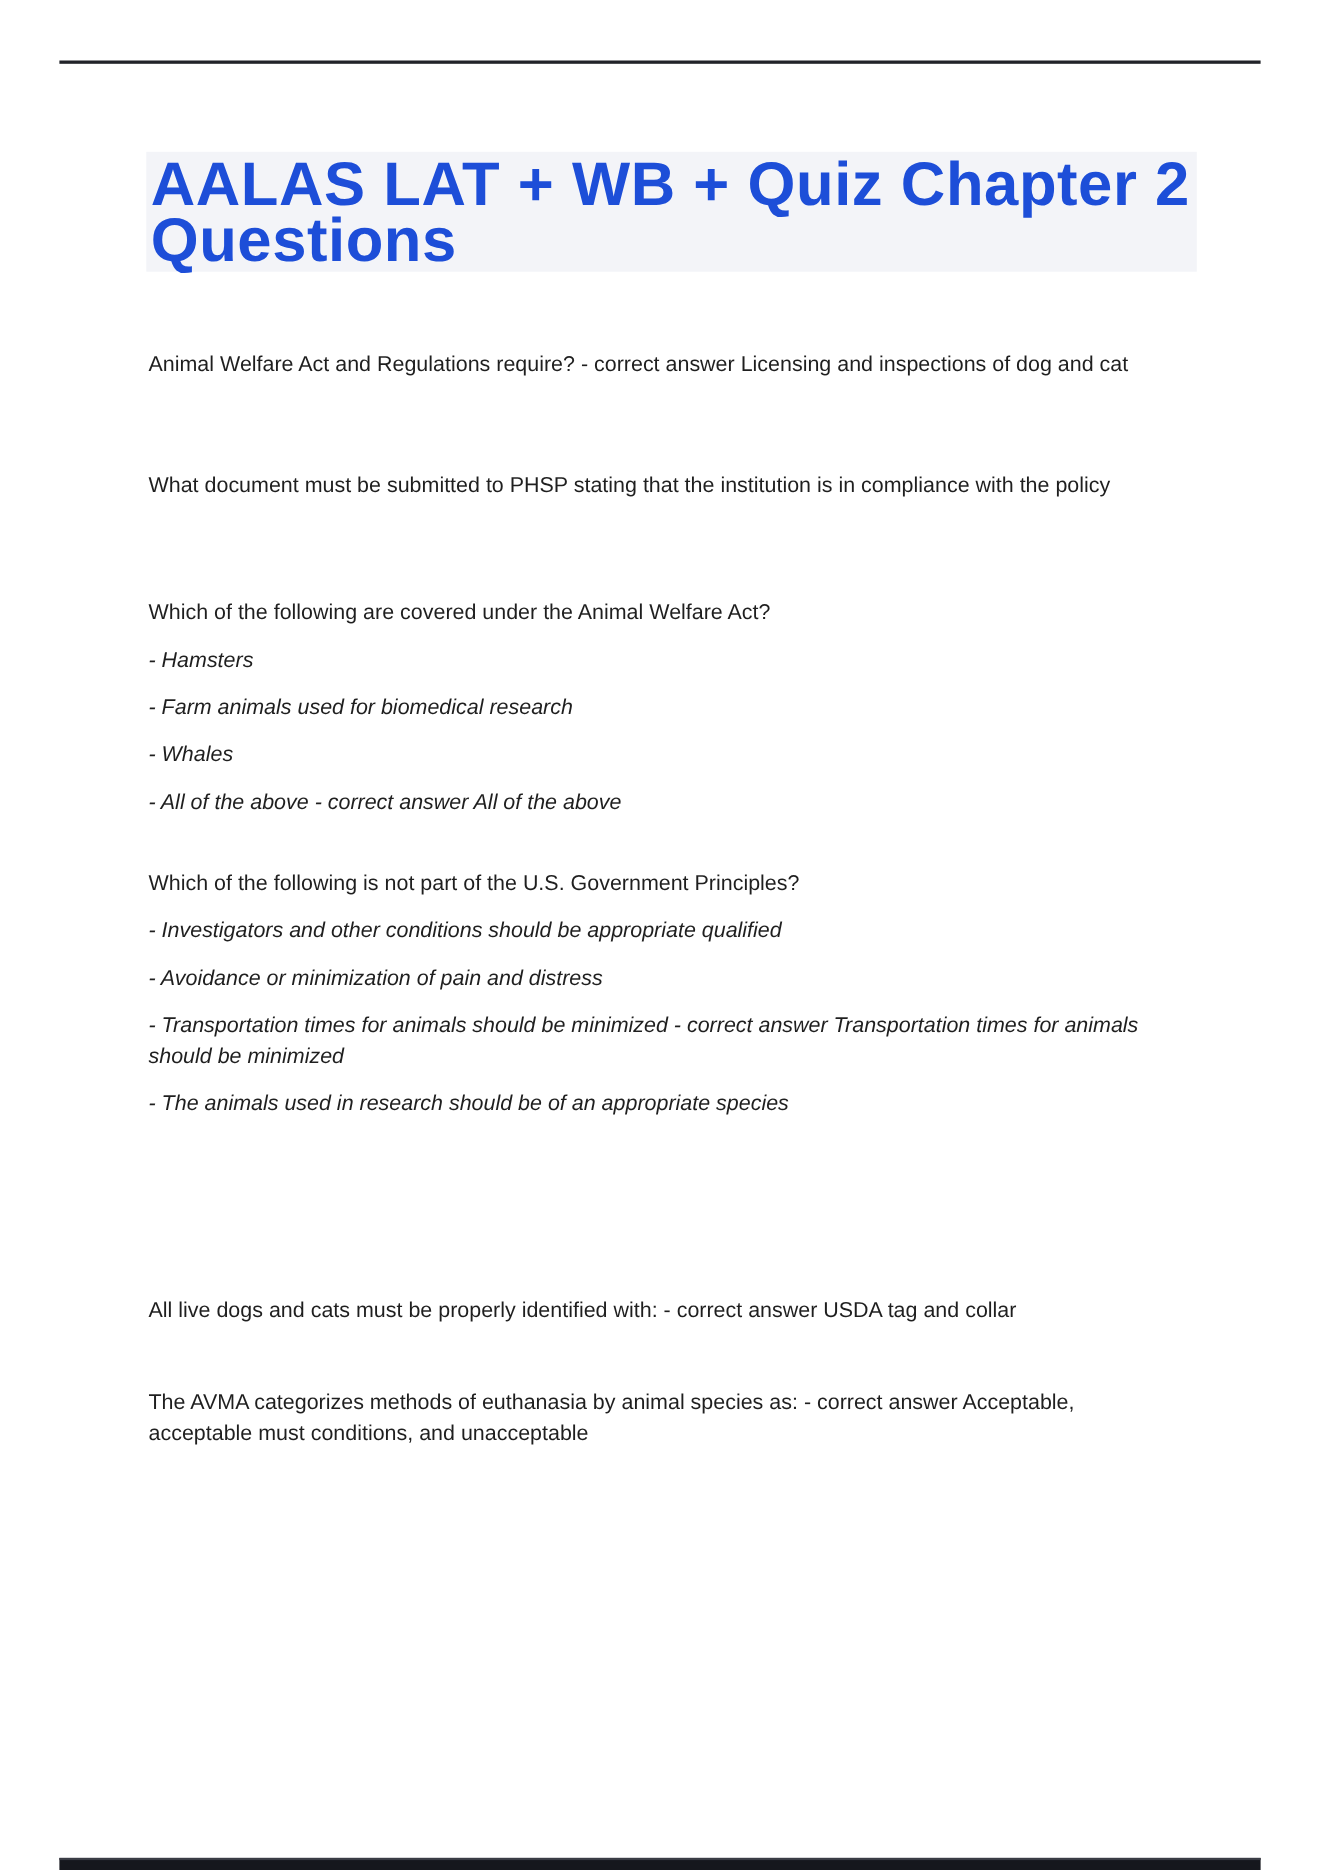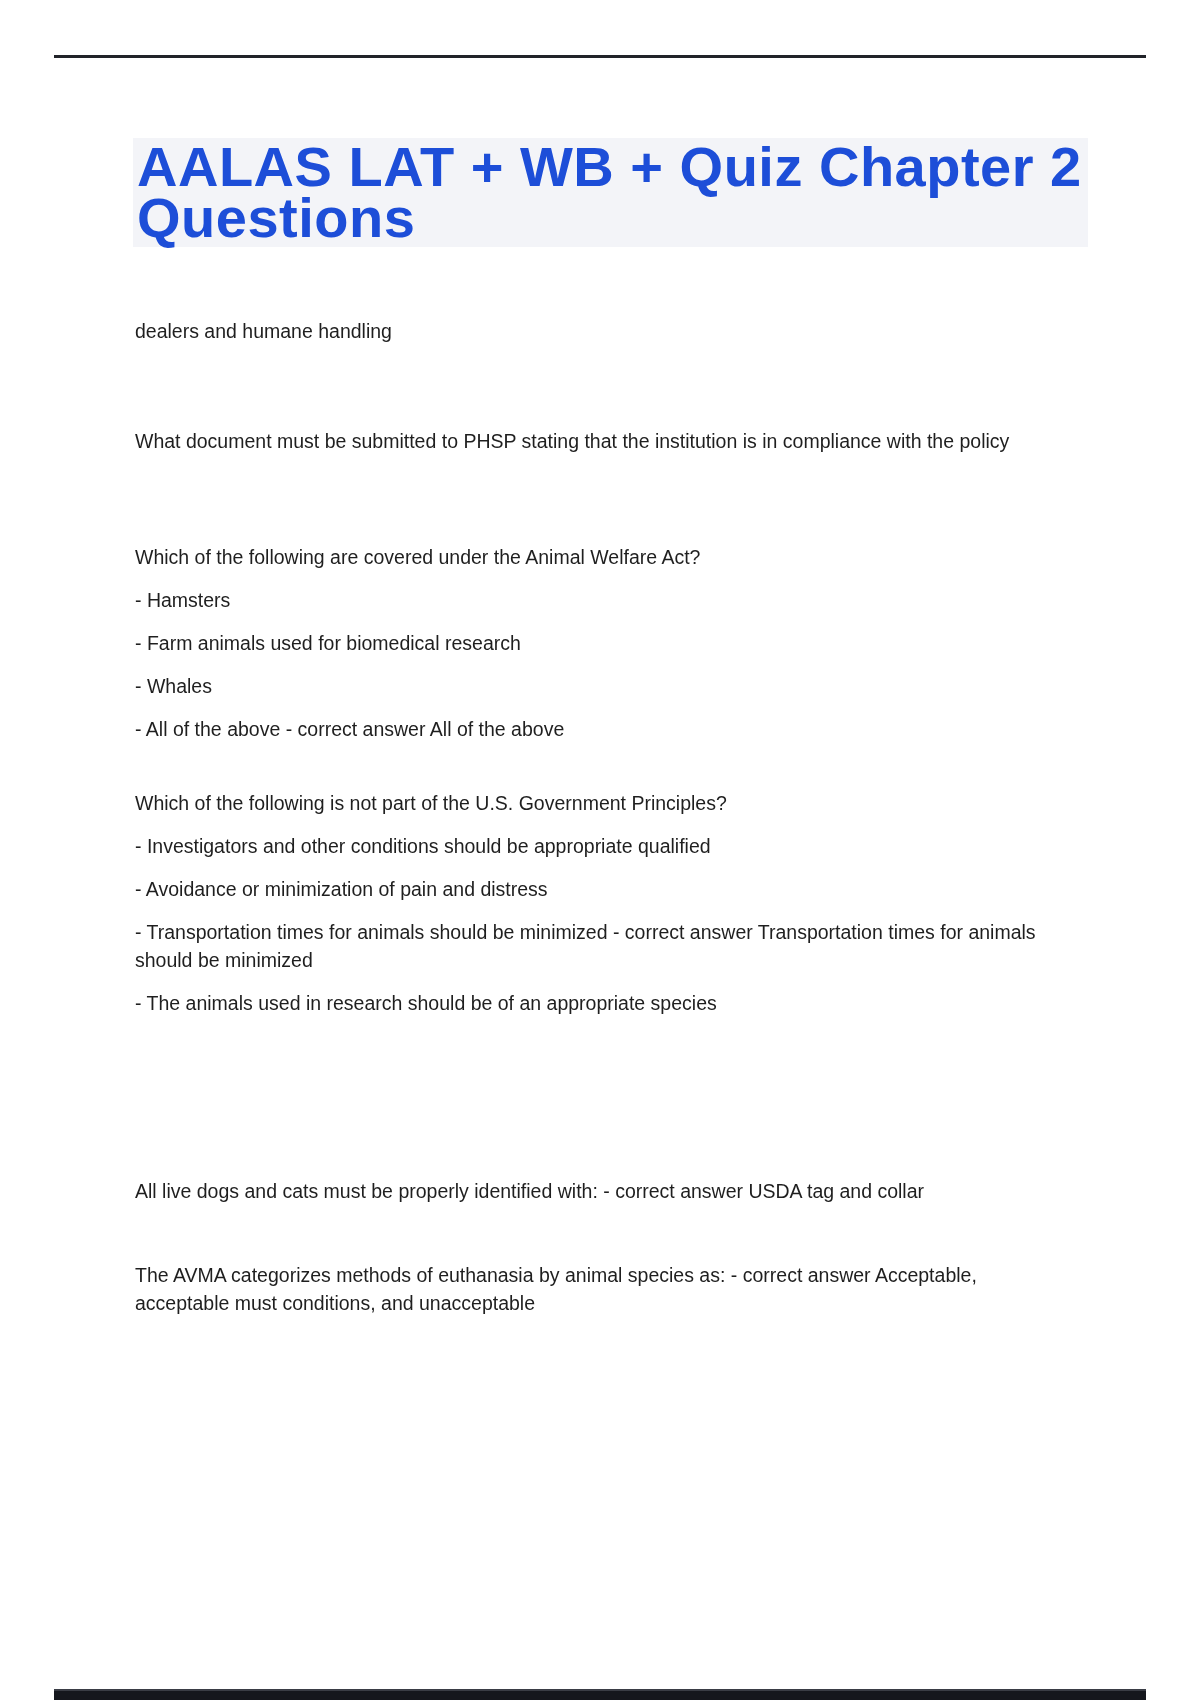--- a/index.html
+++ b/index.html
@@ -43,21 +43,21 @@
     line-height: 51px;
     letter-spacing: 0.5px;
     color: #1d4ed8;
     white-space: nowrap;
   }
   .block {
     position: absolute;
     left: 135px;
     width: 980px;
   }
-  .para + .para { margin-top: 15px; }
+  .para + .para { margin-top: 15px; font-style: italic; }
   .line {
     font-size: 19.5px;
     line-height: 28px;
     color: #1f1f1f;
     white-space: nowrap;
   }
 </style>
 </head>
 <body>
 
@@ -65,21 +65,21 @@
 
   <div class="rule-top"></div>
 
   <div class="title-block">
     <h1 class="title-line">AALAS LAT + WB + Quiz Chapter 2</h1>
     <h1 class="title-line">Questions</h1>
   </div>
 
   <section class="block" style="top:317px">
     <div class="para">
-      <p class="line">dealers and humane handling</p>
+      <p class="line">Animal Welfare Act and Regulations require? - correct answer Licensing and inspections of dog and cat</p>
     </div>
   </section>
 
   <section class="block" style="top:427px">
     <div class="para">
       <p class="line">What document must be submitted to PHSP stating that the institution is in compliance with the policy</p>
     </div>
   </section>
 
   <section class="block" style="top:543px">

